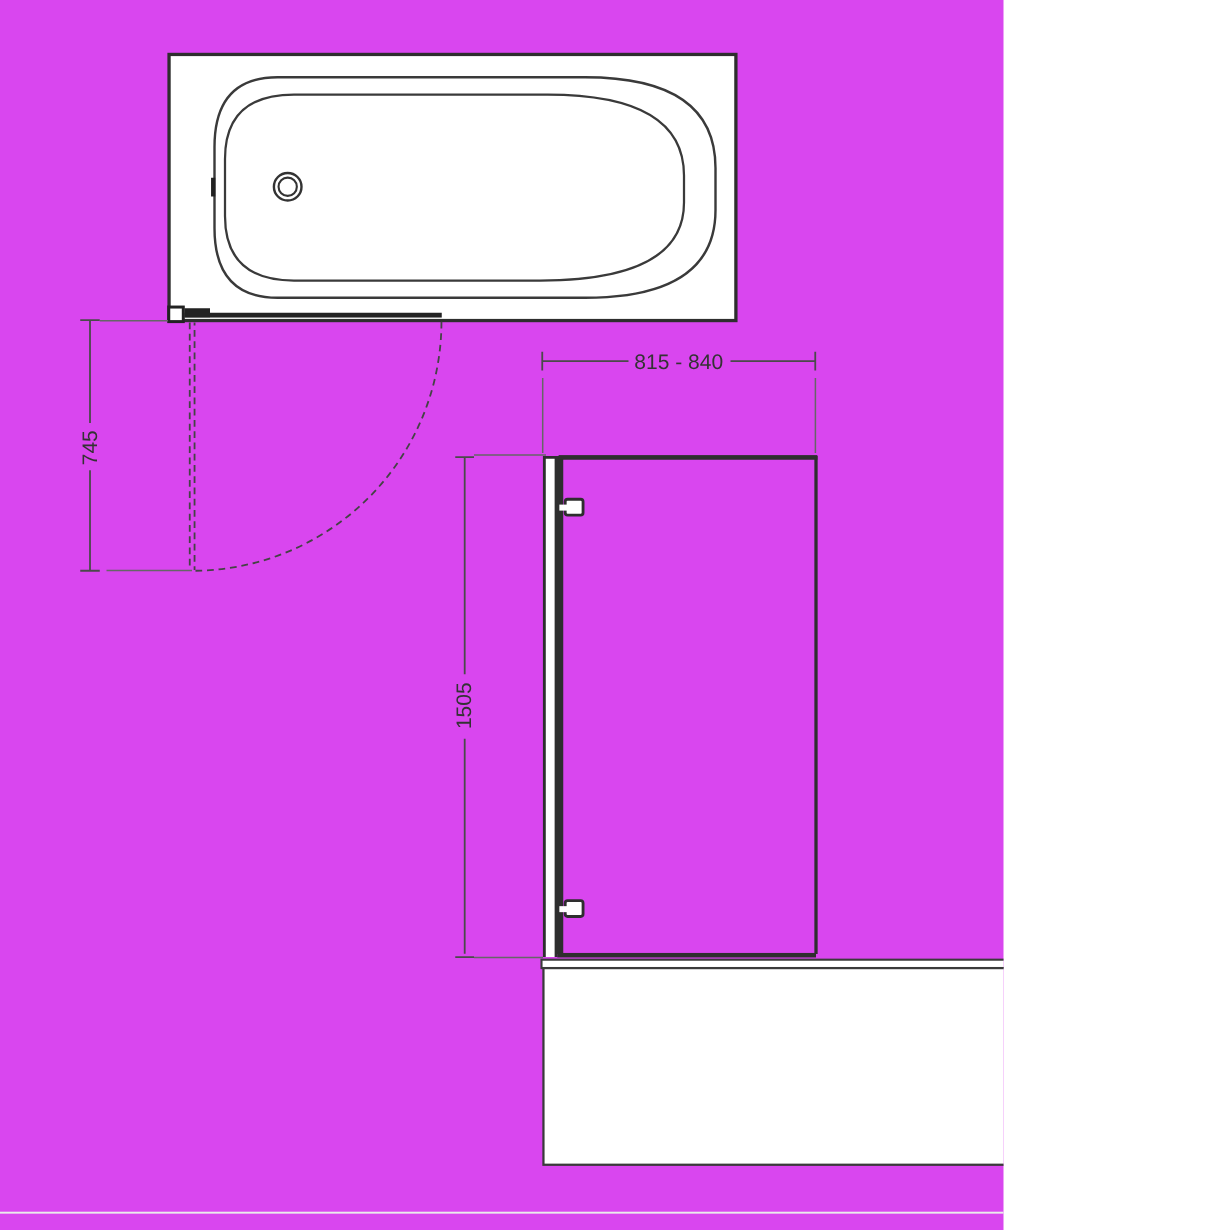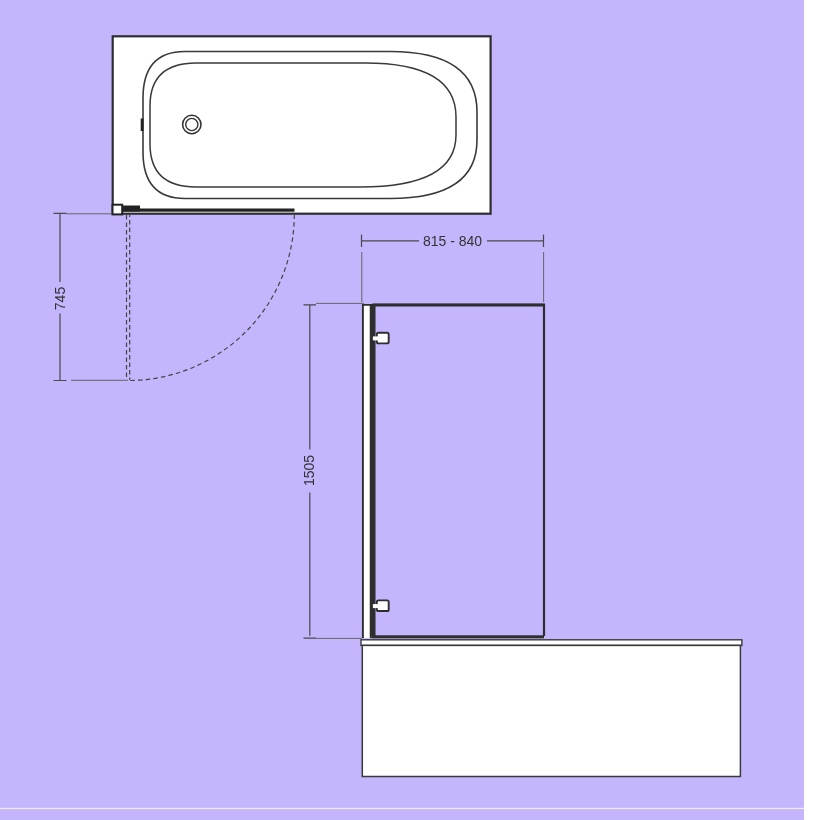--- a/index.html
+++ b/index.html
@@ -1,16 +1,16 @@
 <!DOCTYPE html>
 <html><head>
 <meta charset="utf-8">
 <style>
 html,body{margin:0;padding:0;background:#ffffff;}
-.page{position:relative;width:804px;height:820px;background:#c4b5fd;overflow:hidden;font-family:"Liberation Sans",sans-serif;}
+.page{position:relative;width:669px;height:820px;background:#d946ef;overflow:hidden;font-family:"Liberation Sans",sans-serif;}
 .page svg{position:absolute;top:0;left:0;display:block;}
 text{font-family:"Liberation Sans",sans-serif;fill:#333333;}
 </style>
 </head>
 <body>
 <div class="page">
 <svg width="820" height="820" viewBox="0 0 820 820" fill="none">
 
 <rect x="112.7" y="36.3" width="377.9" height="177.4" fill="#ffffff" stroke="#2e2e2e" stroke-width="2.2"></rect>
 

